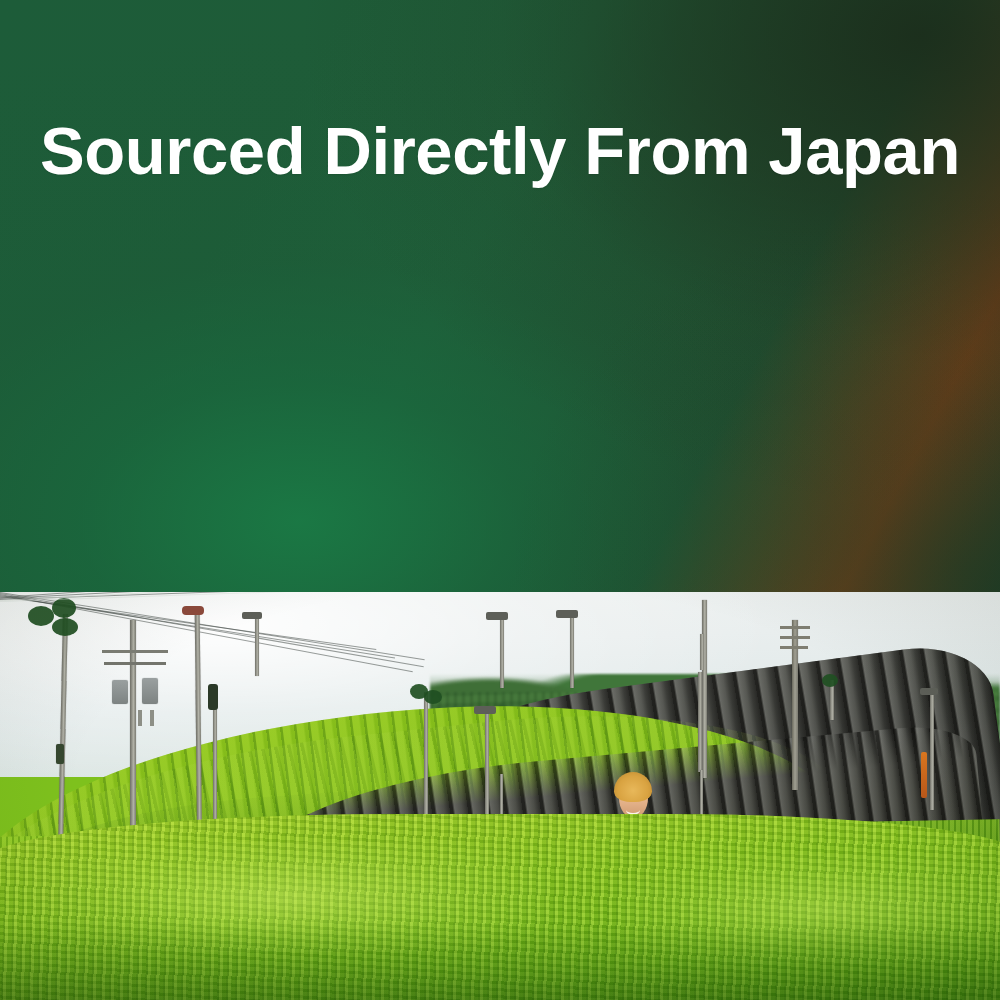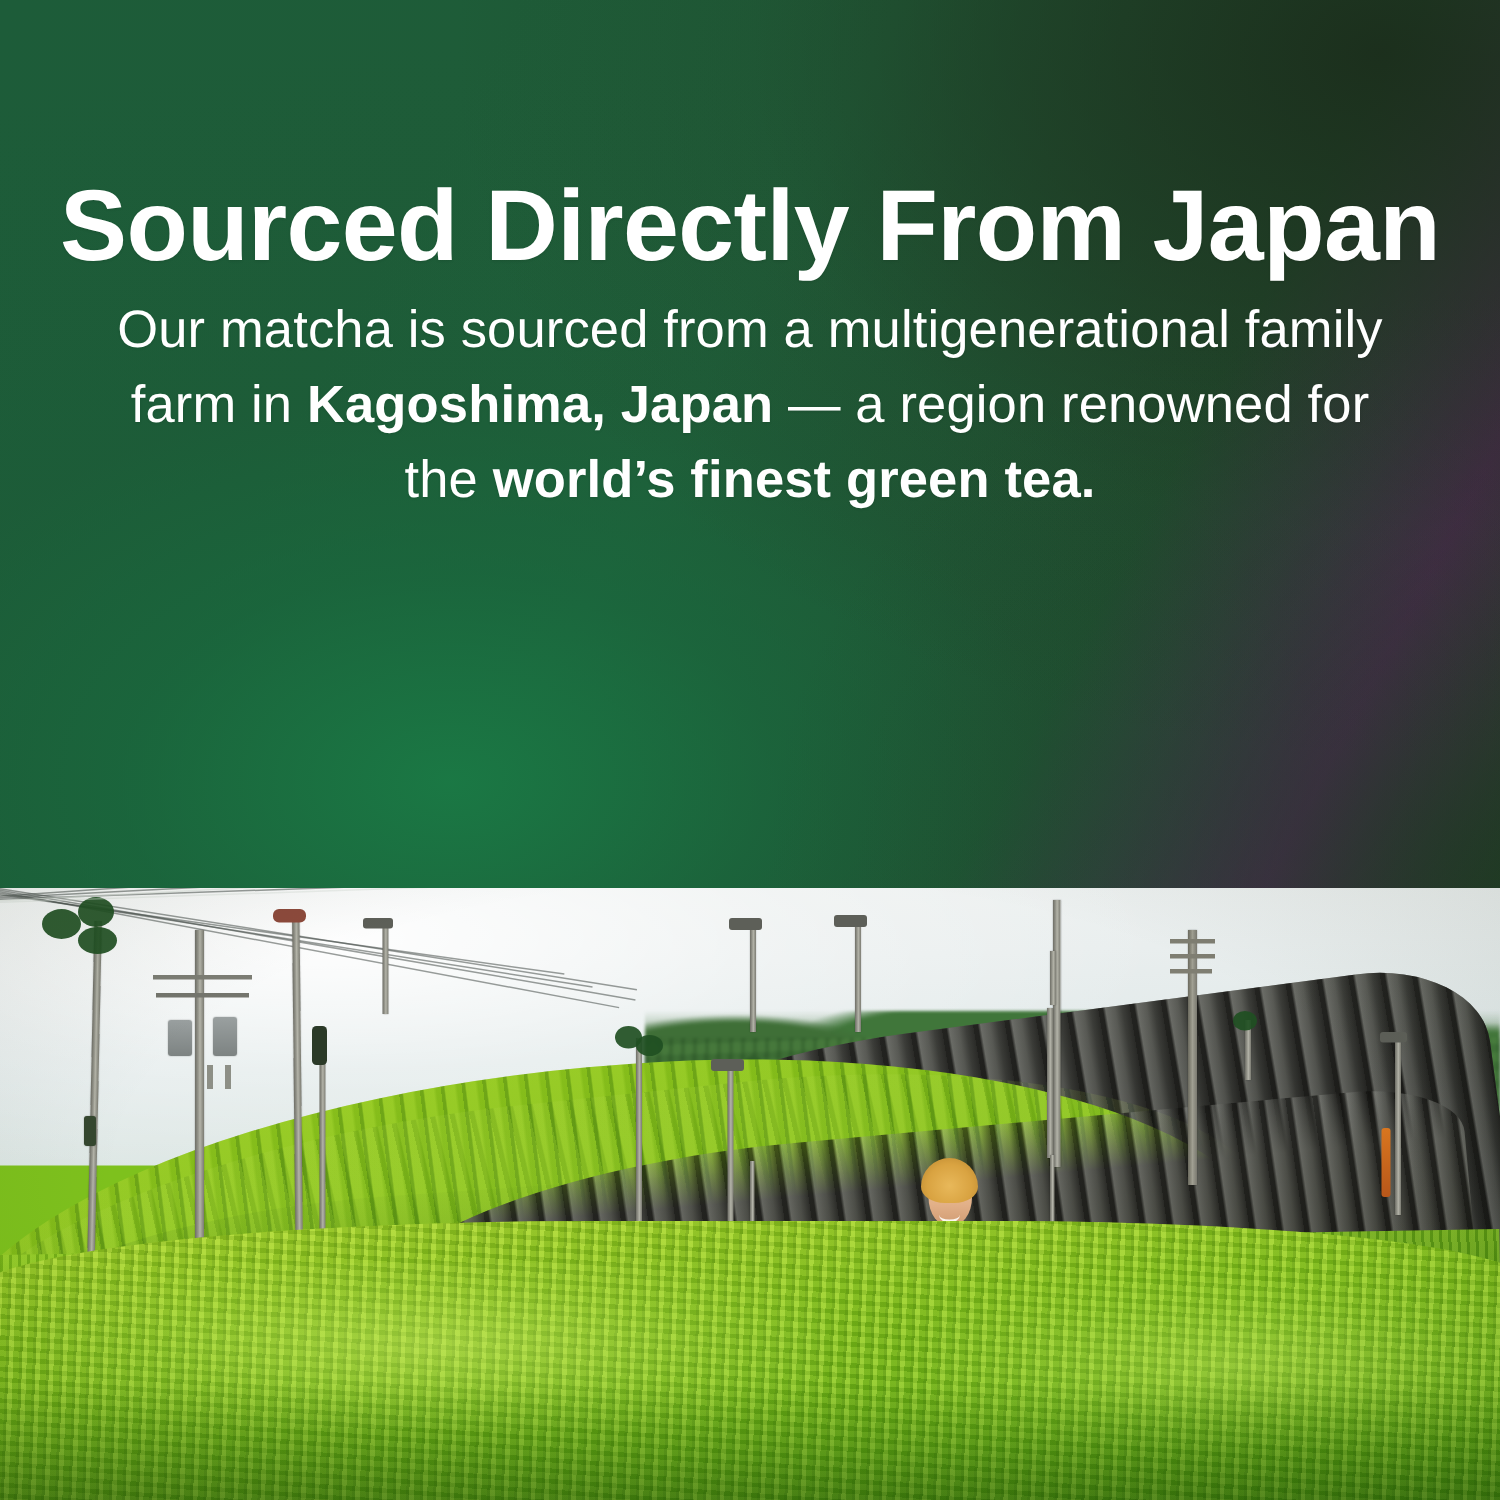--- a/index.html
+++ b/index.html
@@ -22,21 +22,21 @@
   }
 
   
   .text-panel {
     position: absolute;
     left: 0;
     top: 0;
     width: 1000px;
     height: 592px;
     overflow: hidden;
-    background: #701a75;
+    background: #c2410c;
   }
   .panel-grad-base {
     position: absolute;
     inset: 0;
     background: linear-gradient(118deg,
         #1d5c39 0%,
         #1e5c38 26%,
         #205f3a 46%,
         #224f31 72%,
         #24382270 88%,
@@ -470,23 +470,20 @@
     <div class="panel-grad-glow"></div>
     <div class="panel-grad-dark"></div>
     <div class="panel-grad-dark2"></div>
 
     <div class="panel-inner">
 
       <h1 class="headline">Sourced Directly From Japan</h1>
 
       <div class="body-copy">
 
-        <p class="para">
-          <span>Our matcha is sourced from a multigenerational family farm in </span><b>Kagoshima, Japan</b><span> — a region renowned for the </span><b>world’s finest green tea.</b>
-        </p>
 
 
       </div>
     </div>
   </section>
 
   <figure class="photo" style="margin:0;">
 
     <div class="photo-layer sky"></div>
     <div class="photo-layer sky-haze"></div>

